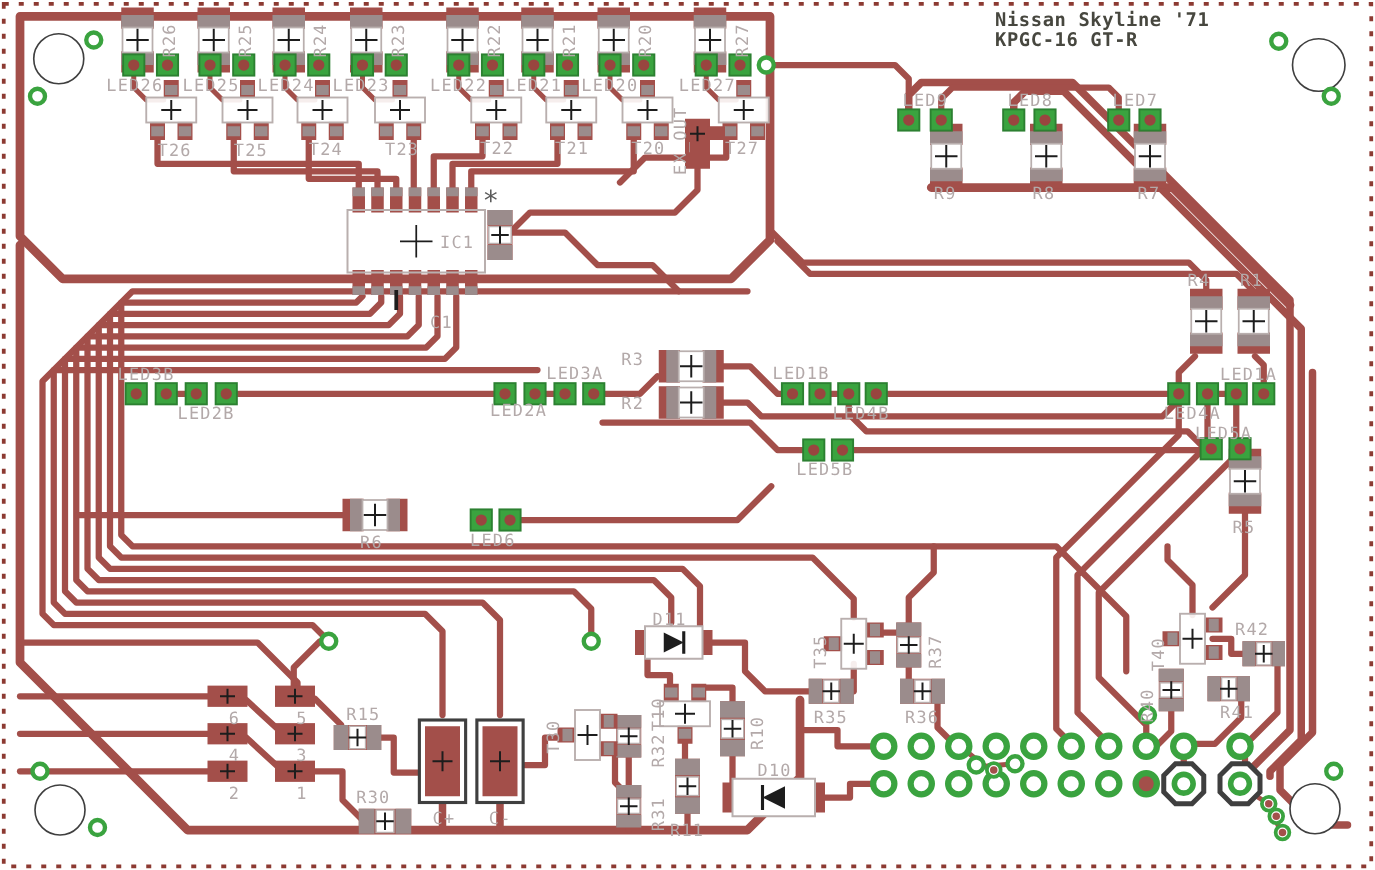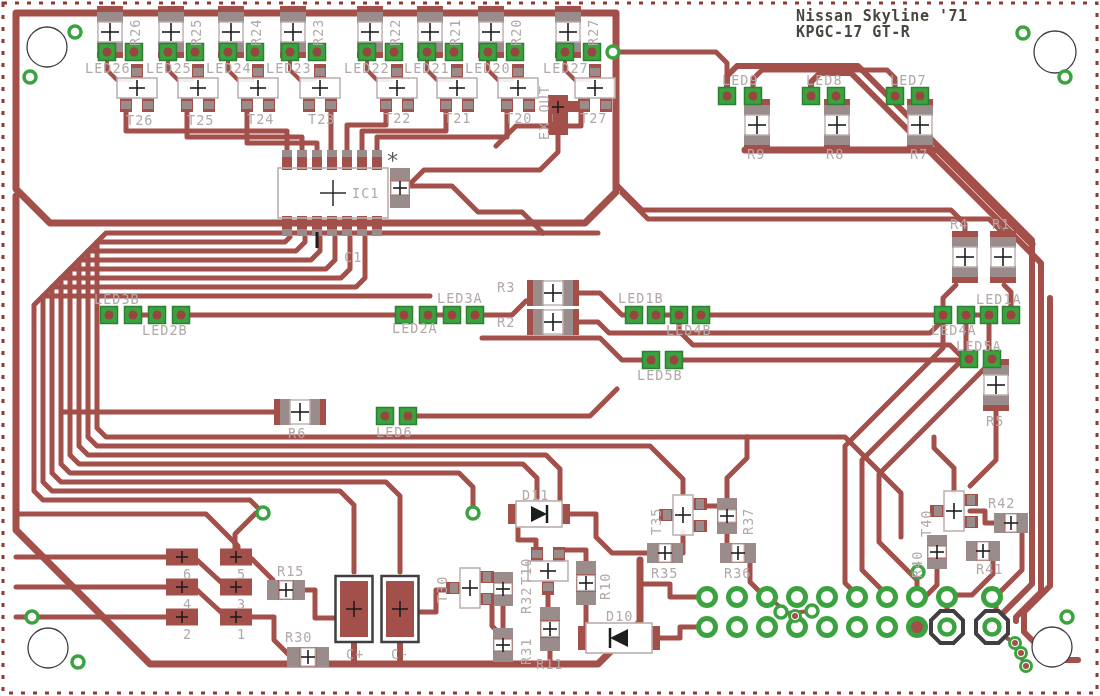--- a/index.html
+++ b/index.html
@@ -862,15 +862,15 @@
         <text x="753" y="535" fill="#b3a9a9" font-size="13.5" font-family="DejaVu Sans Mono, monospace" letter-spacing="1" transform="rotate(-90 753 535)">R37</text>
         <text x="931" y="537" fill="#b3a9a9" font-size="13.5" font-family="DejaVu Sans Mono, monospace" letter-spacing="1" transform="rotate(-90 931 537)">T40</text>
         <text x="922" y="578" fill="#b3a9a9" font-size="13.5" font-family="DejaVu Sans Mono, monospace" letter-spacing="1" transform="rotate(-90 922 578)">R40</text>
         <text x="976" y="574" fill="#b3a9a9" font-size="13.5" font-family="DejaVu Sans Mono, monospace" letter-spacing="1">R41</text>
         <text x="988" y="508" fill="#b3a9a9" font-size="13.5" font-family="DejaVu Sans Mono, monospace" letter-spacing="1">R42</text>
       </g>
       <rect x="3" y="3" width="1094" height="690" fill="none" stroke="#8c3a32" stroke-width="3" stroke-dasharray="4 8"></rect>
     </svg>
   <div id="board-title">
     <div>Nissan Skyline '71</div>
-    <div>KPGC-17 GT-R</div>
+    <div>KPGC-16 GT-R</div>
   </div>
 </div>
 
 </body></html>

